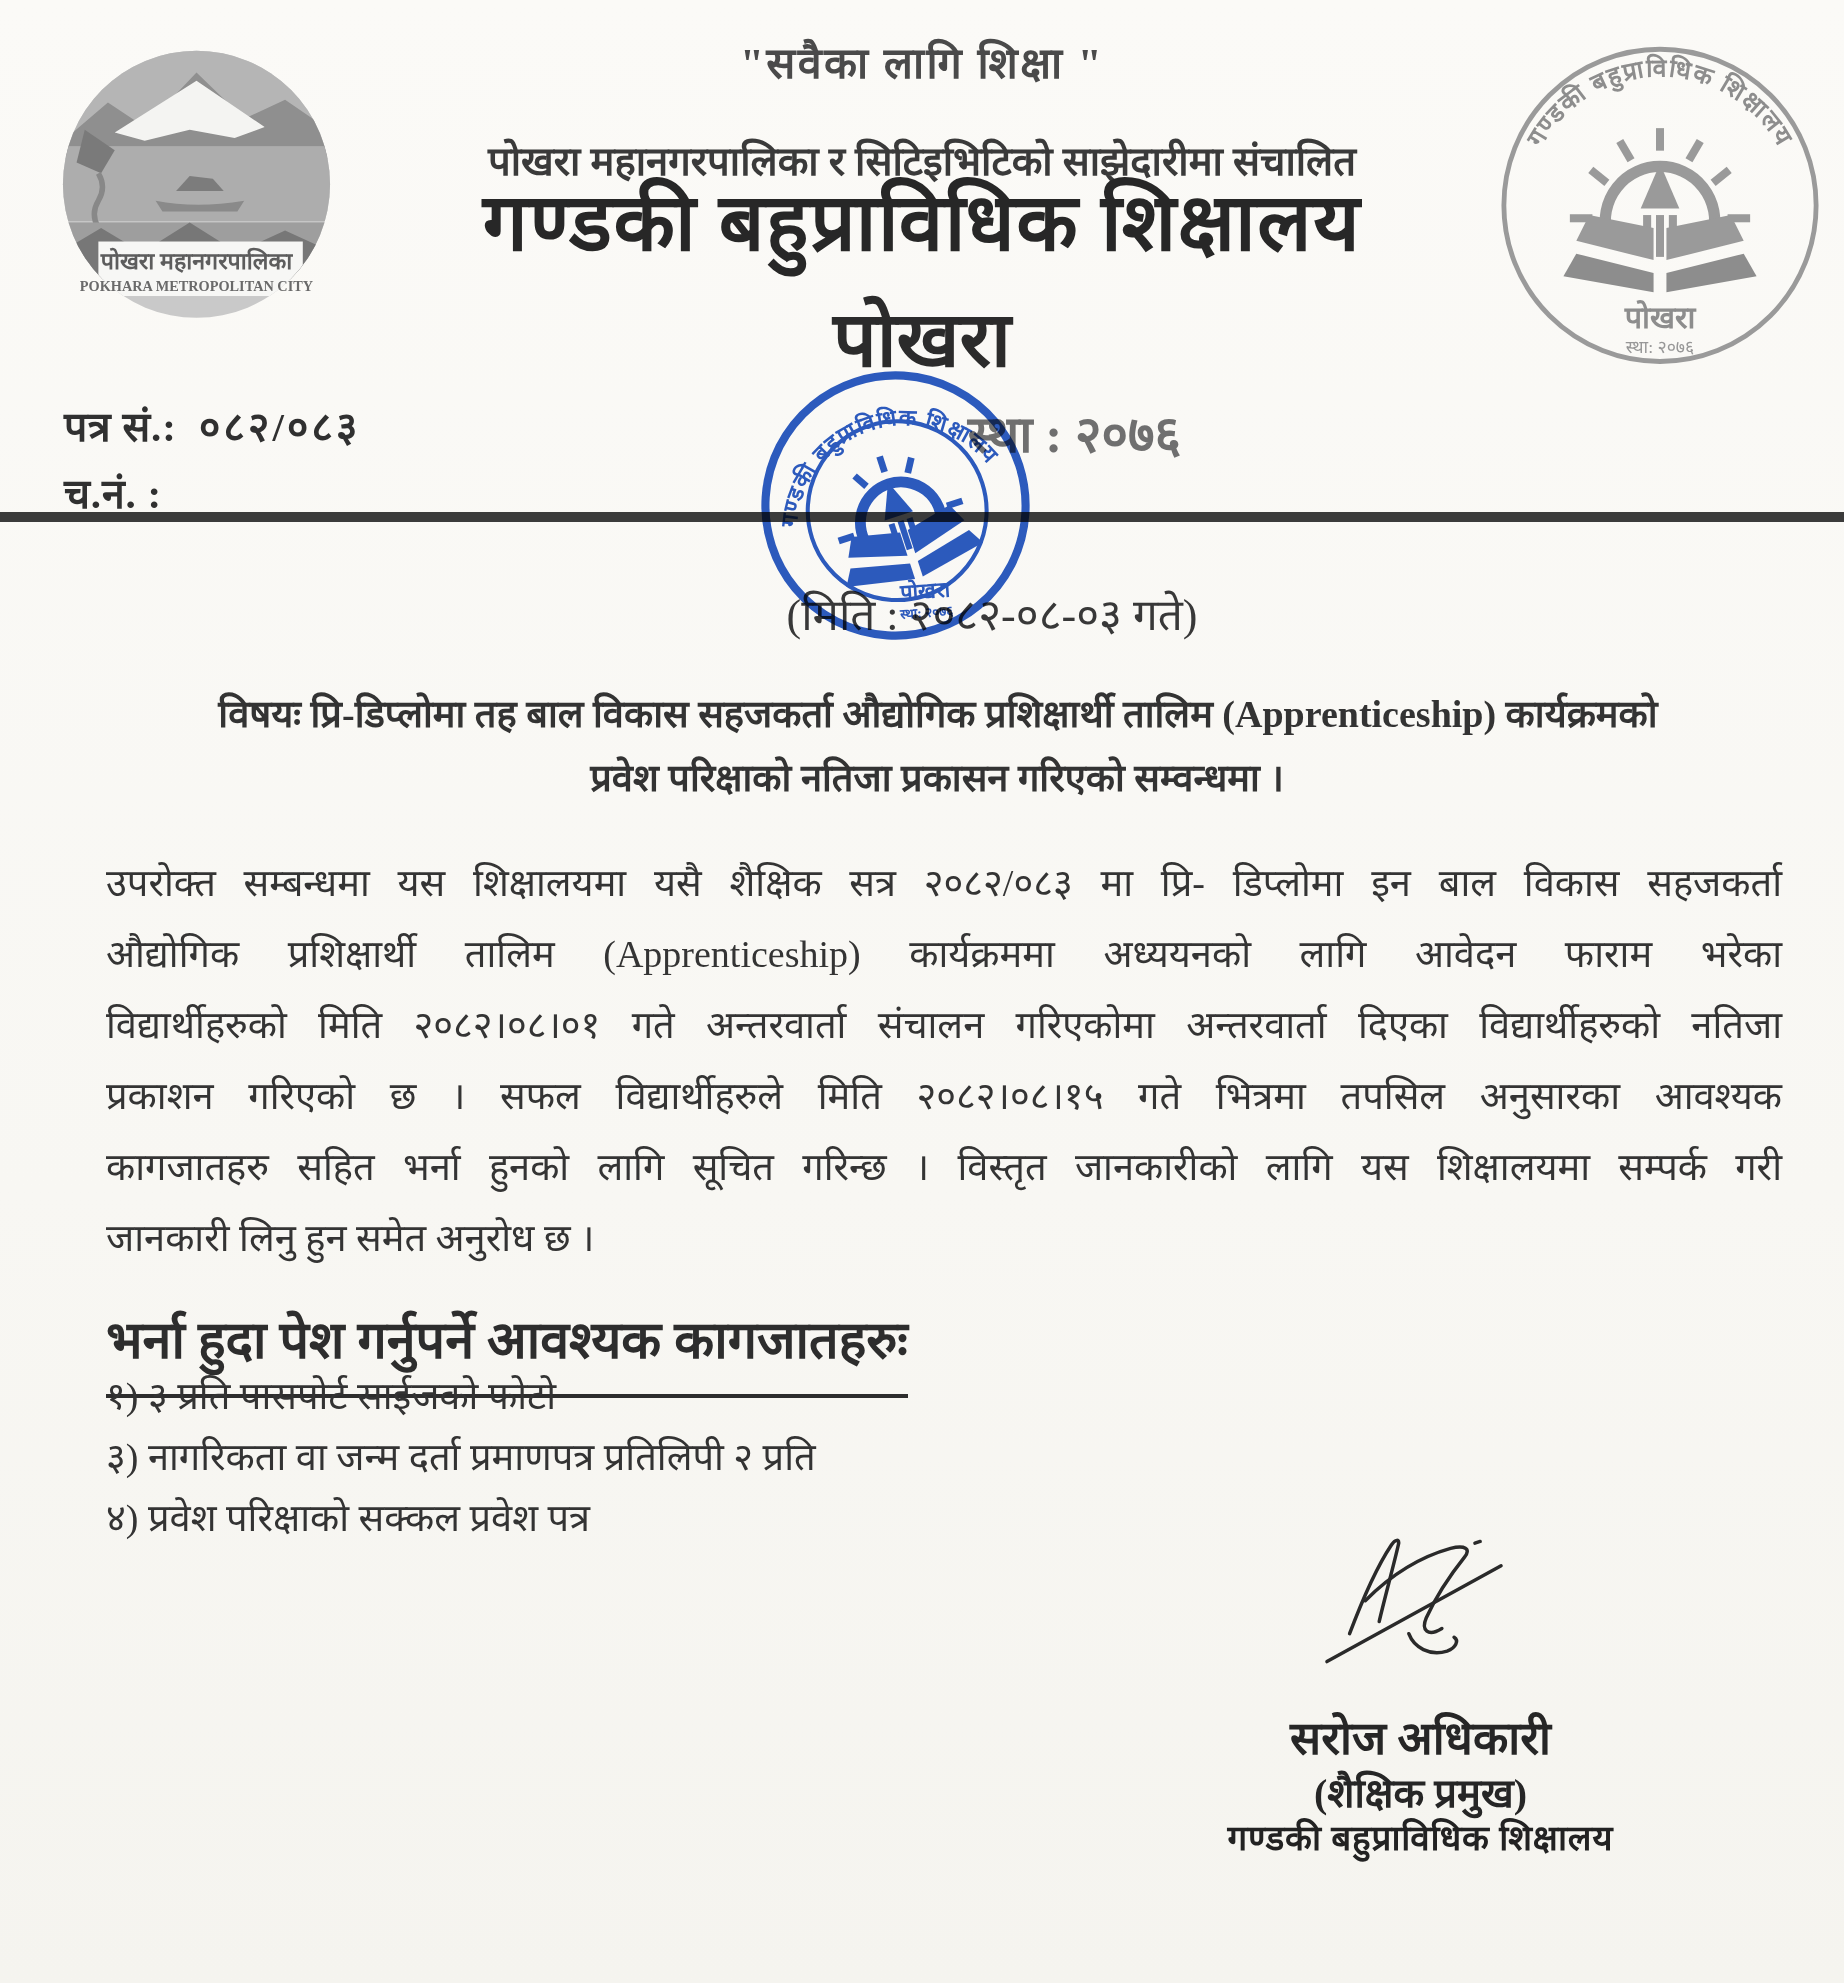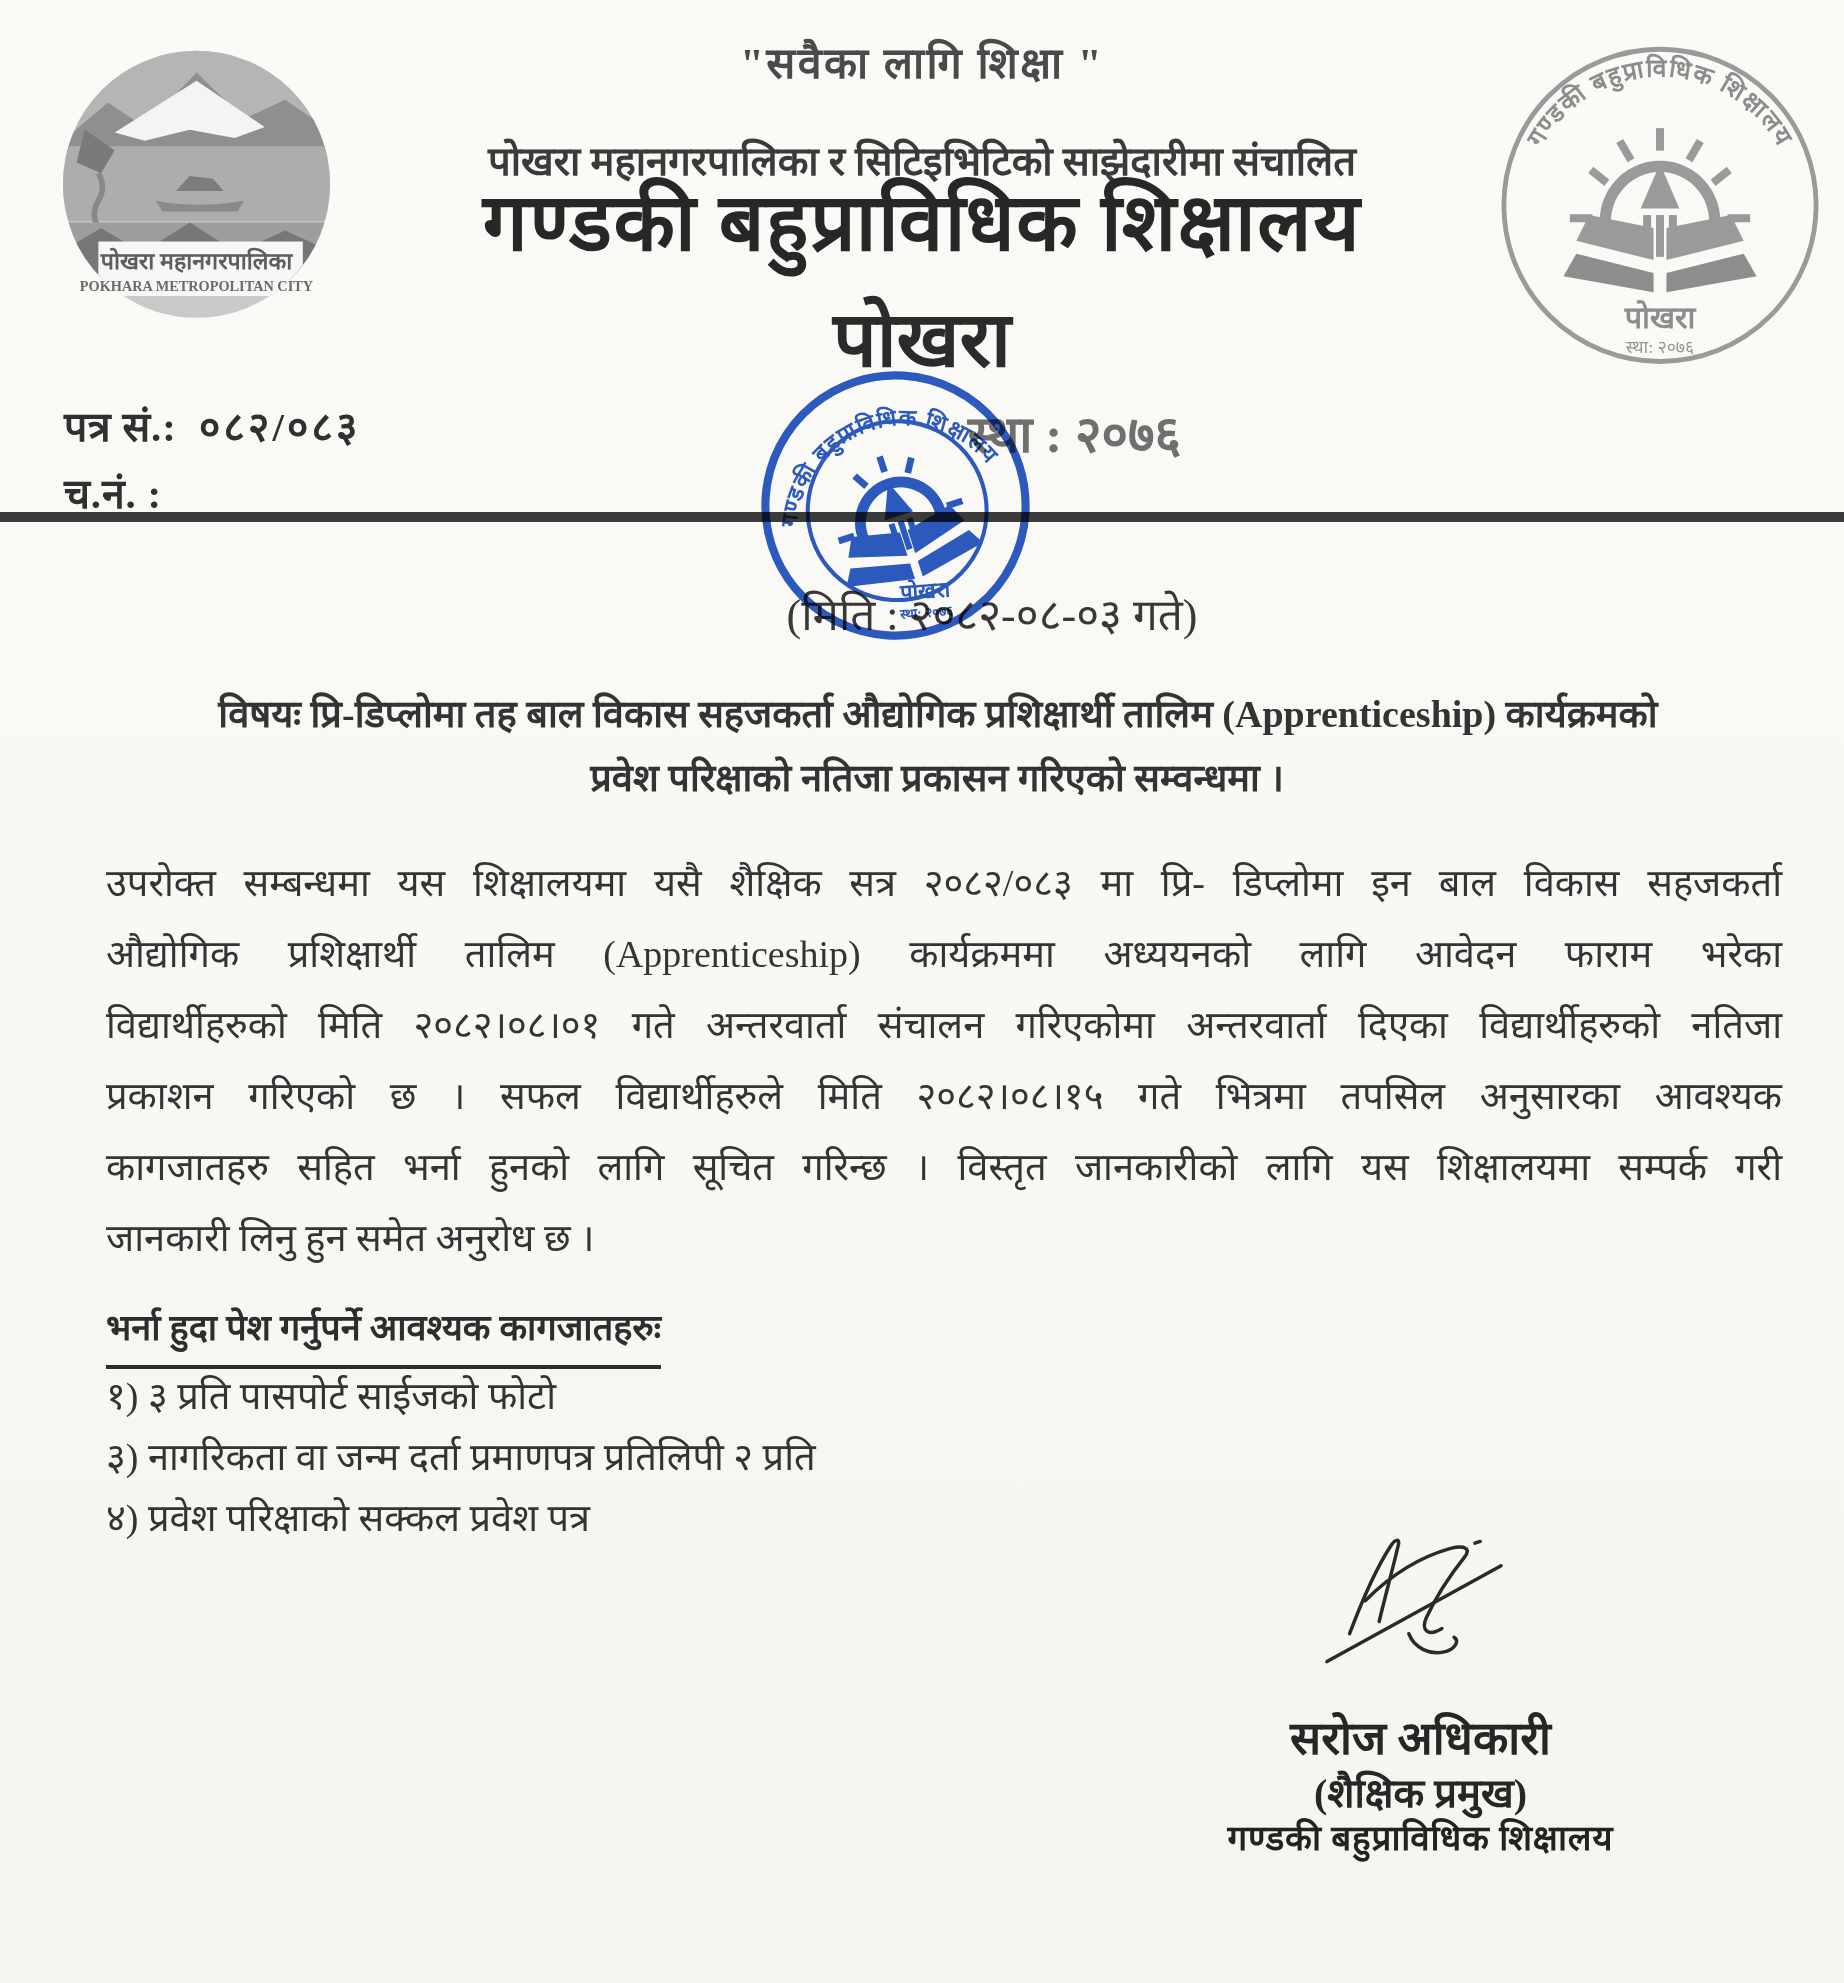--- a/index.html
+++ b/index.html
@@ -24,22 +24,22 @@
   .ref-2{top:464px;}
   .ref-value{margin-left:22.3px;letter-spacing:3.2px;margin-top:28px;}
   .divider{position:absolute;left:0;top:512px;width:100%;height:9.6px;background:#3b3b3b;z-index:1;}
   .date-line{top:583px;font-size:44px;color:#383838;padding-left:140px;box-sizing:border-box;z-index:2;}
   .subject{font-size:38px;font-weight:700;color:#333;}
   .subject-1{top:686px;margin-left:16px;}
   .subject-2{top:750px;padding-left:15px;}
   .body-text{position:absolute;left:106px;top:848px;width:1676px;font-size:38px;color:#343434;}
   .body-line{height:71px;line-height:71px;text-align:justify;text-align-last:justify;white-space:nowrap;}
   .body-line.last{text-align:right;text-align-last:left;}
-  .docs-heading{position:absolute;left:106px;top:1302px;font-size:36px;font-weight:800;color:#2d2d2d;
-    border-bottom:4.8px solid #2d2d2d;padding-bottom:14px;}
+  .docs-heading{position:absolute;left:106px;top:1302px;font-size:52px;font-weight:800;color:#2d2d2d;
+    border-bottom:4.8px solid #2d2d2d;padding-bottom:21px;}
   .doc-list{position:absolute;left:106px;top:1366px;font-size:38px;color:#333;}
   .doc-item{height:61px;line-height:61px;white-space:nowrap;}
   .logo-left{position:absolute;left:60px;top:48px;width:273px;height:278px;}
   .logo-right{position:absolute;left:1499px;top:38px;width:322px;height:338px;}
   .stamp{position:absolute;left:760px;top:370px;width:271px;height:271px;
     transform:rotate(-18deg);mix-blend-mode:multiply;opacity:.93;z-index:5;}
   .sig-script{position:absolute;left:1302px;top:1531px;width:231px;height:148px;}
   .sig-name{position:absolute;left:1221px;top:1705px;width:399px;text-align:center;
     font-size:46px;font-weight:800;color:#262626;}
   .sig-title{position:absolute;left:1221px;top:1764px;width:399px;text-align:center;

